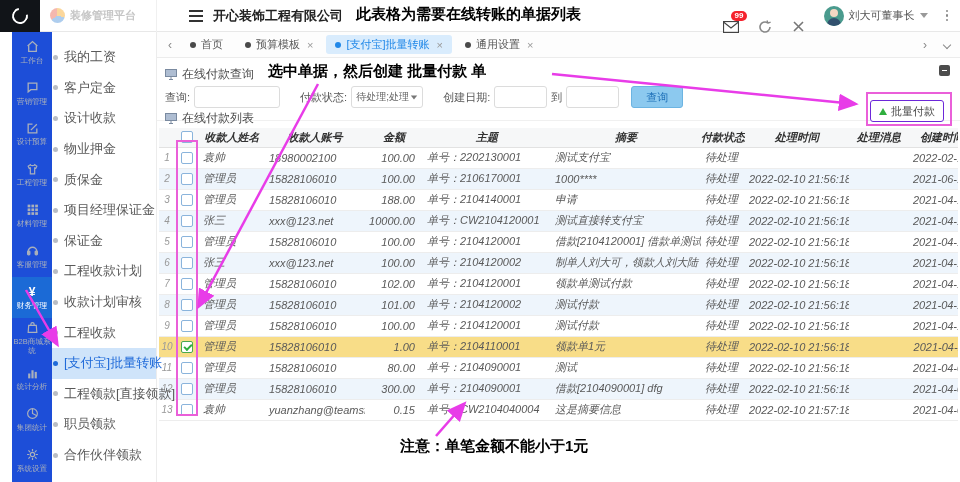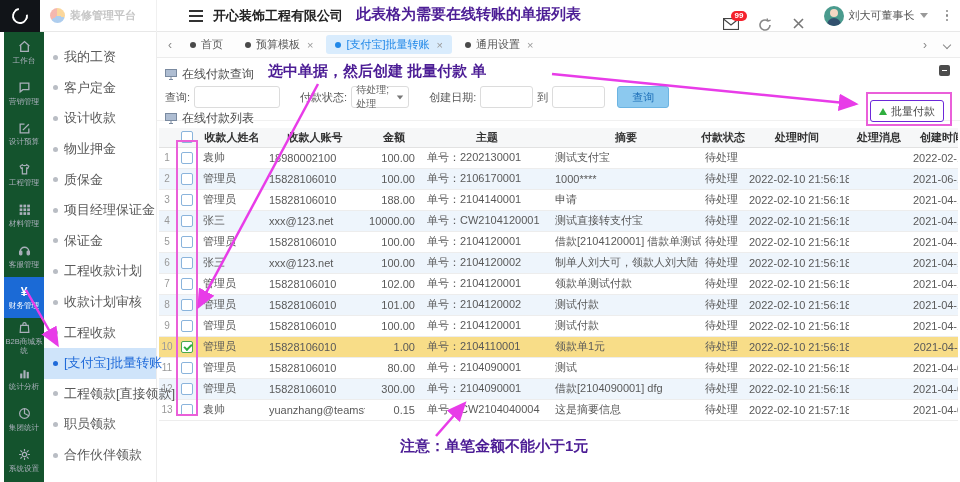--- a/index.html
+++ b/index.html
@@ -13,34 +13,34 @@
   .logo-sq { width:40px; height:32px; background:#111418; display:flex; align-items:center; justify-content:center; flex:0 0 40px; }
   .logo-swirl { width:16px; height:16px; border:2.5px solid #fff; border-radius:50%; border-top-color:transparent; transform:rotate(35deg); }
   .brandzone { width:117px; height:32px; display:flex; align-items:center; gap:5px; padding-left:10px; flex:0 0 117px; border-right:1px solid #f0f0f0; }
   .brand-logo { width:15px; height:15px; border-radius:50%; opacity:.45;
     background:conic-gradient(#f6a623 0 30%, #4a90d9 30% 65%, #e8604c 65% 100%); }
   .brand-name { font-size:11px; font-weight:bold; color:#c6c6c6; white-space:nowrap; }
   .hamburger { margin-left:32px; width:14px; display:flex; flex-direction:column; gap:3px; cursor:pointer; }
   .hamburger i { display:block; height:2px; background:#333; }
   .company { margin-left:10px; font-size:13px; font-weight:bold; color:#222; white-space:nowrap; }
   .topbar-right { margin-left:auto; display:flex; align-items:center; gap:16px; padding-right:10px; }
-  .tb-icon { position:relative; width:18px; height:18px; display:flex; justify-content:center; cursor:pointer;margin-top:22px; }
+  .tb-icon { position:relative; width:18px; height:18px; display:flex; align-items:center; justify-content:center; cursor:pointer;margin-top:22px; }
   .badge { position:absolute; top:-7px; left:9px; background:#f5222d; color:#fff; font-size:8px;
     border-radius:7px; padding:1px 4px; line-height:1; font-weight:bold; }
   .avatar-wrap { display:flex; align-items:center; gap:5px; cursor:pointer; }
   .avatar { width:20px; height:20px; border-radius:50%; background:#4a9b8e; position:relative; overflow:hidden; }
   .avatar::before { content:""; position:absolute; left:6px; top:3px; width:8px; height:8px; border-radius:50%; background:#f4d7c3; }
   .avatar::after { content:""; position:absolute; left:3px; top:12px; width:14px; height:9px; border-radius:7px 7px 0 0; background:#31506e; }
   .username { font-size:11px; color:#555; white-space:nowrap; }
   .caret-down { width:0; height:0; border-left:4px solid transparent; border-right:4px solid transparent; border-top:5px solid #999; }
   .vdots { display:flex; flex-direction:column; gap:2px; cursor:pointer; padding:2px; }
   .vdots i { width:2.5px; height:2.5px; background:#888; border-radius:50%; }
 
   
-  .rail { position:absolute; left:4px; top:32px; bottom:0; width:40px; background:#14532d; z-index:5; }
+  .rail { position:absolute; left:12px; top:32px; bottom:0; width:40px; background:#1d4ed8; z-index:5; }
   .rail-item { height:40.8px; display:flex; flex-direction:column; align-items:center; justify-content:center;
     gap:2px; color:#aab0bb; cursor:pointer; text-align:center; }
   .rail-item.active { background:#1b6ad6; color:#fff; }
   .rail-item .ricon { width:14px; height:14px; display:flex; align-items:center; justify-content:center; font-size:12px; font-weight:bold; }
   .rail-item .ricon svg { width:13px; height:13px; }
   .rail-label { font-size:8px; line-height:1.15; transform:scale(.95); width:40px; }
 
   
   .sidebar { position:absolute; left:40px; top:32px; bottom:0; width:117px; background:#fff;
     border-right:1px solid #ececec; z-index:4; padding-top:10px; }
@@ -69,49 +69,49 @@
   .panel-title svg { width:12px; height:11px; }
   .pt-query { top:8px; }
   .pt-list { top:52px; }
   .collapse-btn { position:absolute; right:10px; top:7px; width:11px; height:11px; background:#4c4c4c; border-radius:2px;
     display:flex; align-items:center; justify-content:center; cursor:pointer; }
   .collapse-btn i { width:5px; height:1.5px; background:#fff; display:block; }
 
   .filter-row { position:absolute; left:8px; top:28px; display:flex; align-items:center; gap:4px; font-size:11px; color:#595959; }
   .f-input { height:22px; border:1px solid #dcdcdc; border-radius:3px; background:#fff; }
   .inp-search { width:86px; }
-  .inp-select { width:58px; display:flex; align-items:center; justify-content:space-between; padding:0 4px; font-size:10px; color:#666; cursor:pointer; }
+  .inp-select { width:72px; display:flex; align-items:center; justify-content:space-between; padding:0 4px; font-size:10px; color:#666; cursor:pointer; }
   .inp-select .caret-down { border-top-color:#777; transform:scale(.8); }
   .inp-date { width:53px; }
   .btn-query { margin-left:8px; width:52px; height:22px; background:#8cc9ef; border:1px solid #6cb4e2; border-radius:3px;
     color:#1d6fb8; font-size:11px; display:flex; align-items:center; justify-content:center; cursor:pointer; }
   .filter-divider { position:absolute; left:0; right:0; top:62px; border-top:1px solid #f0f0f0; }
 
   .btn-batch { position:absolute; right:16px; top:42px; height:22px; padding:0 8px; background:#fff; border:1px solid #6d28d9;
     border-radius:3px; font-size:11px; color:#4a4a4a; display:flex; align-items:center; gap:4px; cursor:pointer; }
   .up-arrow { width:0; height:0; border-left:4px solid transparent; border-right:4px solid transparent; border-bottom:7px solid #2fae3e; position:relative; }
 
   
-  .grid-wrap { position:absolute; left:2px; right:2px; top:70px; bottom:0; overflow:hidden; }
+  .grid-wrap { position:absolute; left:2px; right:2px; top:70px; bottom:0; overflow:hidden;font-style:italic; }
   table { width:100%; border-collapse:collapse; table-layout:fixed; font-size:11px; color:#595959; }
   th { height:19px; background:#f6f7f8; border-bottom:1px solid #e2e2e2; font-size:11px; color:#333; font-weight:bold; text-align:center; white-space:nowrap; overflow:hidden; }
   td { height:21px; border-bottom:1px solid #ededed; padding:0 4px; white-space:nowrap; overflow:hidden; }
   tr.alt td { background:#eef5fc; }
   tr.hl td { background:#f8dd88; }
   td.t-num { color:#999; font-size:10px; text-align:center; padding:0; }
   td.t-amt { text-align:right; padding-right:8px; }
   td.t-created { text-align:right; padding-right:6px; }
   .cb { width:12px; height:12px; border:1px solid #8ab4dc; border-radius:2px; background:#fff; margin:0 auto; position:relative; cursor:pointer; }
   .cb.checked { border-color:#49a94f; }
   .cb.checked::after { content:""; position:absolute; left:2px; top:2px; width:6px; height:3px;
     border-left:2px solid #2fae3e; border-bottom:2px solid #2fae3e; transform:rotate(-45deg); }
 
   
   .overlay { position:absolute; inset:0; z-index:50; pointer-events:none; }
-  .note { position:absolute; font-size:15px; font-weight:bold; color:#4c1d95; white-space:nowrap; }
+  .note { position:absolute; font-size:15px; font-weight:bold; color:#000000; white-space:nowrap; }
   .n-top { left:356px; top:5px; }
   .n-select { left:268px; top:62px; }
   .n-amount { left:400px; top:437px; }
   .pinkbox { position:absolute; border:2px solid #ea5fd9; }
   .box-checks { left:176px; top:140px; width:22px; height:276px; }
   .box-batch { left:866px; top:92px; width:86px; height:34px; }
   .overlay svg.arrows { position:absolute; inset:0; }
 </style>
 </head>
 <body>

